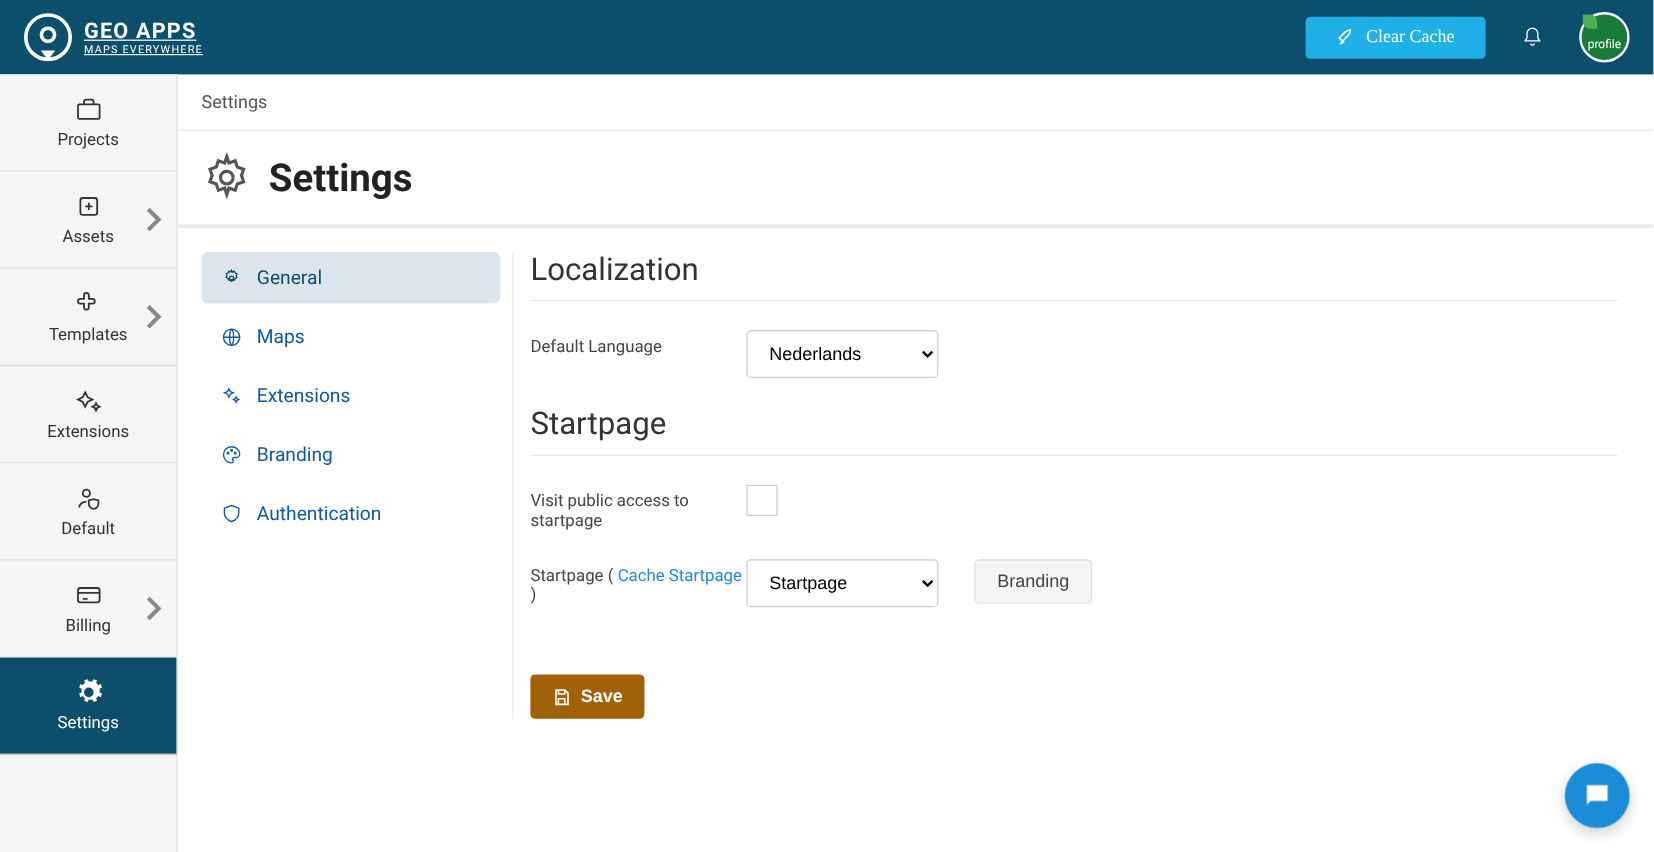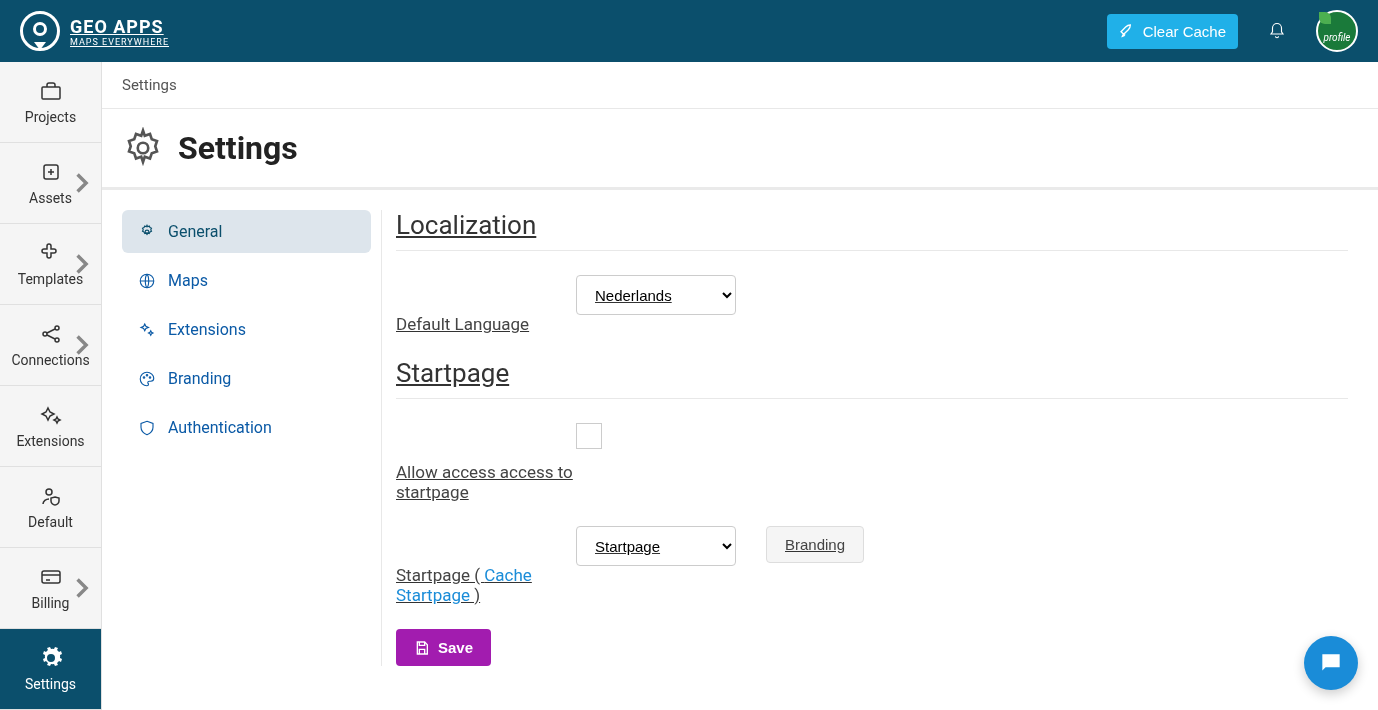--- a/index.html
+++ b/index.html
@@ -6,51 +6,51 @@
 body { font-family: -apple-system, BlinkMacSystemFont, "Segoe UI", Roboto, sans-serif; background: #fff; color: #333; }
 .header { background: #0b4f6c; height: 62px; display: flex; align-items: center; padding: 0 20px; }
 .logo-wrap { display: flex; align-items: center; gap: 10px; }
 .logo-icon { width: 40px; height: 40px; border: 3px solid #fff; border-radius: 50%; display: flex; align-items: center; justify-content: center; position: relative; }
 .logo-inner { width: 14px; height: 14px; border: 3px solid #fff; border-radius: 50%; position: relative; top: -2px; }
 .logo-pin { position: absolute; bottom: -2px; left: 50%; transform: translateX(-50%); width: 0; height: 0; border-left: 6px solid transparent; border-right: 6px solid transparent; border-top: 8px solid #fff; }
 .logo-text { color: #fff; text-decoration: underline; }
 .logo-title { font-weight: 700; font-size: 18px; letter-spacing: 1px; }
 .logo-sub { font-size: 9px; letter-spacing: 1px; }
 .header-spacer { flex: 1; }
-.clear-cache { background: #20b0e8; color: #fff; border: none; border-radius: 4px; padding: 9px 12px; font-size: 15px; display: flex; align-items: center; gap: 8px; cursor: pointer; }
+.clear-cache { background: #20b0e8; color: #fff; border: none; border-radius: 4px; padding: 9px 26px; font-size: 15px; display: flex; align-items: center; gap: 8px; cursor: pointer; font-family: Liberation Serif, serif; }
 .bell { width: 18px; height: 18px; margin: 0 30px; cursor: pointer; color: #fff; }
 .avatar { width: 42px; height: 42px; border-radius: 50%; border: 2px solid #fff; background: #1a7a3a; color: #fff; font-size: 11px; display: flex; align-items: center; justify-content: center; overflow: hidden; cursor: pointer; }
 .avatar-leaf { position: absolute; top: 2px; left: 3px; width: 12px; height: 12px; background: #4caf50; border-radius: 0 50% 0 50%; }
-.avatar-wrap { position: relative; font-style: italic; }
+.avatar-wrap { position: relative; }
 .layout { display: flex; min-height: calc(100vh - 62px); }
-.sidebar { width: 102px; background: #f5f5f5; border-right: 1px solid #e0e0e0; }
+.sidebar { width: 148px; background: #f5f5f5; border-right: 1px solid #e0e0e0; }
 .nav-item { height: 81px; border-bottom: 1px solid #e0e0e0; display: flex; flex-direction: column; align-items: center; justify-content: center; position: relative; cursor: pointer; color: #333; }
 .nav-item.active { background: #0b4f6c; color: #fff; }
 .nav-item svg { width: 24px; height: 24px; margin-bottom: 6px; }
 .nav-item .chev { position: absolute; right: 8px; top: 50%; transform: translateY(-50%); color: #888; }
 .nav-label { font-size: 14px; }
 .main { flex: 1; }
 .breadcrumb { padding: 14px 20px; font-size: 15px; color: #555; border-bottom: 1px solid #e8e8e8; }
 .page-head { display: flex; align-items: center; gap: 14px; padding: 18px 20px; border-bottom: 3px solid #eaeaea; }
 .page-head svg { width: 42px; height: 42px; color: #555; }
 .page-title { font-size: 32px; font-weight: 700; color: #222; }
 .content { display: flex; padding: 20px; gap: 4px; }
 .subnav { width: 260px; border-right: 1px solid #e8e8e8; padding-right: 10px; }
 .subnav-item { display: flex; align-items: center; gap: 12px; padding: 12px 16px; border-radius: 6px; color: #0b5aa6; cursor: pointer; font-size: 16px; margin-bottom: 6px; }
 .subnav-item.active { background: #dde5ec; color: #0b4f6c; }
 .subnav-item svg { width: 18px; height: 18px; }
-.panel { flex: 1; padding: 0 10px; text-decoration: underline; }
+.panel { flex: 1; padding: 0 10px; }
 .section-title { font-size: 26px; font-weight: 400; color: #333; padding-bottom: 10px; border-bottom: 1px solid #e8e8e8; margin-bottom: 24px; }
 .form-row { display: flex; align-items: flex-start; margin-bottom: 24px; }
-.form-label { width: 180px; font-size: 17px; color: #444; padding-top: 6px; margin-top: 33px; }
+.form-label { width: 180px; font-size: 14px; color: #444; padding-top: 6px; }
 .form-label a { color: #1a8cd8; text-decoration: none; }
 select { height: 40px; padding: 0 30px 0 14px; border: 1px solid #ccc; border-radius: 4px; font-size: 15px; background: #fff; min-width: 160px; }
 .checkbox { width: 26px; height: 26px; border: 1px solid #ccc; cursor: pointer; background: #fff; }
 .btn-secondary { background: #f5f5f5; border: 1px solid #ddd; border-radius: 4px; padding: 9px 18px; font-size: 15px; color: #444; cursor: pointer; margin-left: 30px; }
-.btn-primary { background: #a21caf; color: #fff; border: none; border-radius: 4px; padding: 10px 18px; font-size: 15px; display: inline-flex; align-items: center; gap: 8px; cursor: pointer; font-weight: 600; }
+.btn-primary { background: #a16207; color: #fff; border: none; border-radius: 4px; padding: 10px 18px; font-size: 15px; display: inline-flex; align-items: center; gap: 8px; cursor: pointer; font-weight: 600; margin-top: 32px; }
 .chat-fab { position: fixed; right: 20px; bottom: 20px; width: 54px; height: 54px; border-radius: 50%; background: #1a8cd8; display: flex; align-items: center; justify-content: center; cursor: pointer; box-shadow: 0 4px 12px rgba(0,0,0,0.2); }
 .chat-fab svg { width: 26px; height: 26px; color: #fff; }
 </style>
 </head>
 <body>
 
 <div class="header">
   <div class="logo-wrap">
     <div class="logo-icon">
       <div class="logo-inner"></div>
@@ -104,32 +104,20 @@
       <svg viewBox="0 0 24 24" fill="none" stroke="currentColor" stroke-width="1.5">
           <path d="M5 8h3V5a2 2 0 014 0v3h3a2 2 0 010 4h-3v3a2 2 0 01-4 0v-3H5a2 2 0 010-4z"></path>
         </svg>
       <span class="nav-label">Templates</span>
       <svg class="chev" width="10" height="14" viewBox="0 0 10 14" fill="none" stroke="currentColor" stroke-width="2">
           <path d="M3 2l5 5-5 5"></path>
         </svg>
     </div>
     <div class="nav-item">
       <svg viewBox="0 0 24 24" fill="none" stroke="currentColor" stroke-width="1.5">
-          <circle cx="6" cy="12" r="2"></circle>
-          <circle cx="18" cy="6" r="2"></circle>
-          <circle cx="18" cy="18" r="2"></circle>
-          <path d="M8 11l8-4M8 13l8 4"></path>
-        </svg>
-      <span class="nav-label">Connections</span>
-      <svg class="chev" width="10" height="14" viewBox="0 0 10 14" fill="none" stroke="currentColor" stroke-width="2">
-          <path d="M3 2l5 5-5 5"></path>
-        </svg>
-    </div>
-    <div class="nav-item">
-      <svg viewBox="0 0 24 24" fill="none" stroke="currentColor" stroke-width="1.5">
           <path d="M9 5l2 4 4 2-4 2-2 4-2-4-4-2 4-2 2-4zM18 14l1 2 2 1-2 1-1 2-1-2-2-1 2-1 1-2z"></path>
         </svg>
       <span class="nav-label">Extensions</span>
     </div>
     <div class="nav-item">
       <svg viewBox="0 0 24 24" fill="none" stroke="currentColor" stroke-width="1.5">
           <circle cx="10" cy="8" r="3"></circle>
           <path d="M4 20c0-3 3-5 6-5"></path>
           <path d="M16 13l4 1v3c0 2-2 4-4 4s-4-2-4-4v-3l4-1z"></path>
         </svg>
@@ -206,21 +194,21 @@
         <h2 class="section-title">Localization</h2>
         <div class="form-row">
           <div class="form-label">Default Language</div>
           <select>
             <option>Nederlands</option>
           </select>
         </div>
 
         <h2 class="section-title">Startpage</h2>
         <div class="form-row">
-          <div class="form-label">Allow access access to startpage</div>
+          <div class="form-label">Visit public access to startpage</div>
           <div class="checkbox"></div>
         </div>
         <div class="form-row">
           <div class="form-label">
             <span>Startpage ( </span><a href="#">Cache Startpage</a><span> )</span>
           </div>
           <select>
             <option>Startpage</option>
           </select>
           <button class="btn-secondary">Branding</button>

